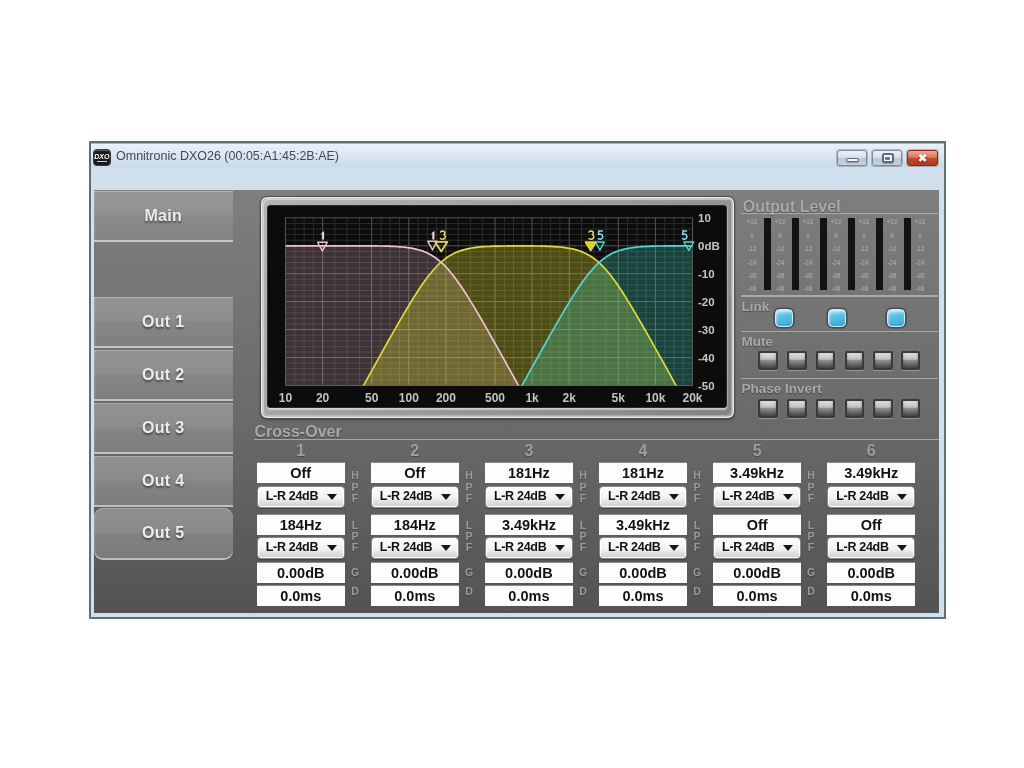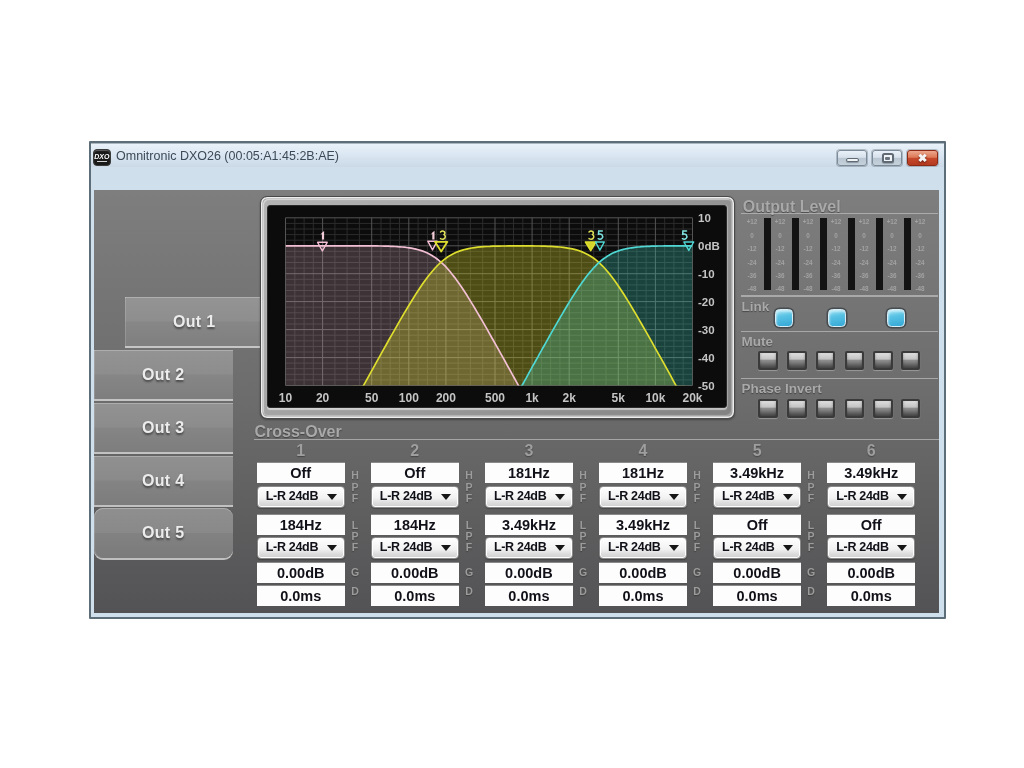--- a/index.html
+++ b/index.html
@@ -45,21 +45,22 @@
         <i></i>
       </div>
     <div class="wbtn" id="bmax">
         <i></i>
       </div>
     <div class="wbtn" id="bclose">
         <div class="x">✖</div>
       </div>
   </div>
   <div id="client">
-    <div class="nav n" style="top:106.8px;background:linear-gradient(180deg,rgb(148,148,148) 0%,rgb(142,142,142) 49%,rgb(135,135,135) 51%,rgb(127,127,127) 100%);margin-left:31px;">Out 1</div>
+    <div class="nav n" style="top:1.0px;background:linear-gradient(180deg,rgb(151,151,151) 0%,rgb(145,145,145) 49%,rgb(138,138,138) 51%,rgb(130,130,130) 100%);">Main</div>
+    <div class="nav n" style="top:106.8px;background:linear-gradient(180deg,rgb(148,148,148) 0%,rgb(142,142,142) 49%,rgb(135,135,135) 51%,rgb(127,127,127) 100%);">Out 1</div>
     <div class="nav n" style="top:159.7px;background:linear-gradient(180deg,rgb(147,147,147) 0%,rgb(141,141,141) 49%,rgb(134,134,134) 51%,rgb(126,126,126) 100%);">Out 2</div>
     <div class="nav n" style="top:212.6px;background:linear-gradient(180deg,rgb(146,146,146) 0%,rgb(140,140,140) 49%,rgb(133,133,133) 51%,rgb(125,125,125) 100%);">Out 3</div>
     <div class="nav n" style="top:265.5px;background:linear-gradient(180deg,rgb(144,144,144) 0%,rgb(138,138,138) 49%,rgb(132,132,132) 51%,rgb(124,124,124) 100%);">Out 4</div>
     <div class="nav n" style="top:318.4px;background:linear-gradient(180deg,rgb(143,143,143) 0%,rgb(137,137,137) 49%,rgb(130,130,130) 51%,rgb(122,122,122) 100%);border-radius:9px;">Out 5</div>
     <div id="bez">
         <div id="bez2">
           <div id="scr">
 <svg width="458" height="200" viewBox="0 0 458 200" style="position:absolute;left:-0.5px;top:0;">
 <defs>
                 <clipPath id="pc">

